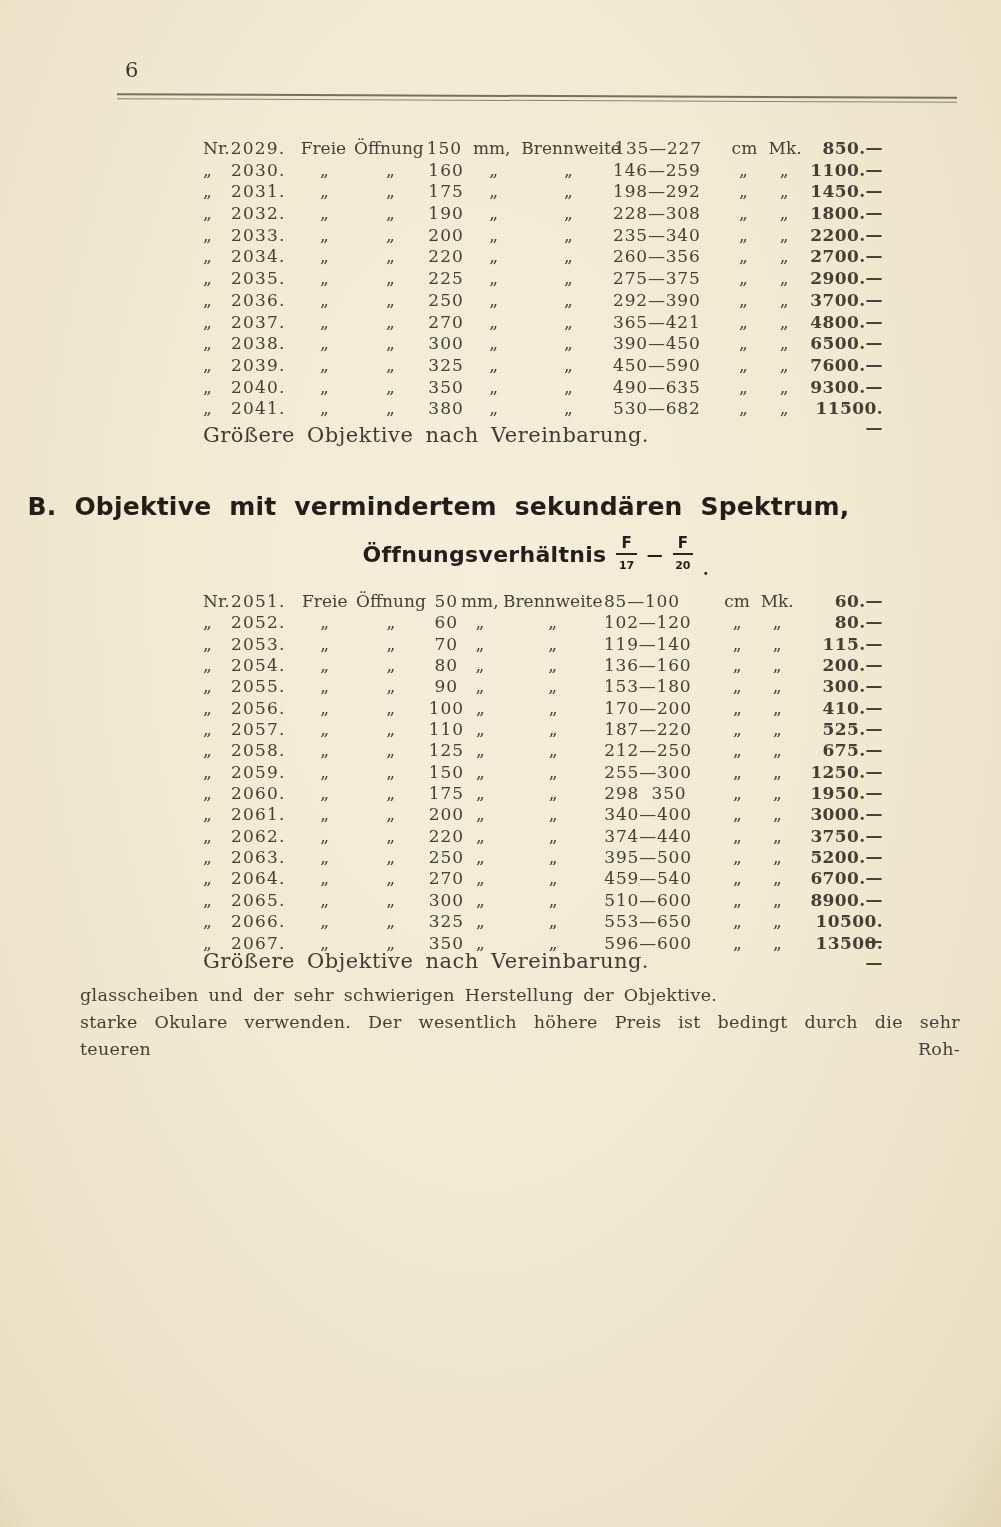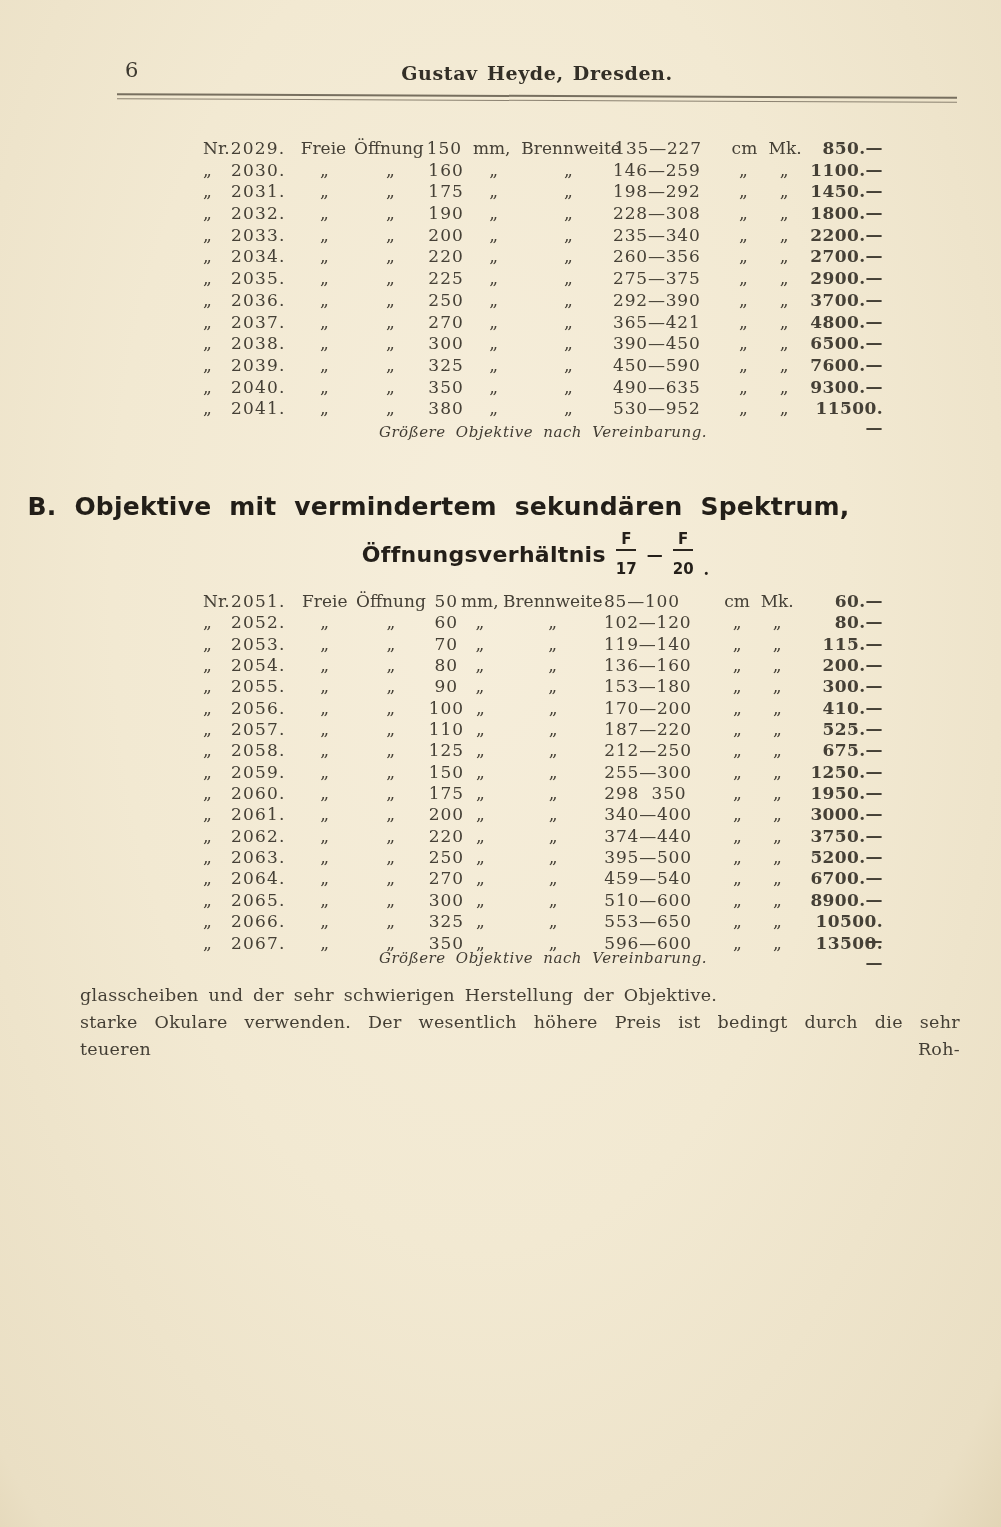--- a/index.html
+++ b/index.html
@@ -49,22 +49,22 @@
   .t2 .cell-val   { width:30px; }
   .t2 .cell-mm    { width:45px; }
   .t2 .cell-brenn { width:106px; }
   .t2 .cell-range { width:94px; }
   .t2 .cell-cm    { width:38px; }
   .t2 .cell-mk    { width:45px; }
   .t2 .cell-price { width:87px; }
   .ditto { font-size:15px; color:#4c463c; }
   
   .table-note {
-    position:absolute; left:203px; width:680px; text-align:center;
-    font-size:15px; letter-spacing:0.5px; word-spacing:5px; color:#413c33;font-style:italic;
+    position:absolute; left:203px; width:680px; 
+    font-size:21px; letter-spacing:0.5px; word-spacing:5px; color:#413c33;
   }
   .note-a { top:423px; }
   .note-b { top:949px; }
   
   .section-title {
     position:absolute; left:0; top:492px; width:877px; text-align:center;
     font-family:"DejaVu Sans", sans-serif; font-weight:bold;
     font-size:25px; letter-spacing:0.2px; word-spacing:9px; color:#221e18;
   }
   .ratio-line {
@@ -74,40 +74,39 @@
   }
   .ratio-label {
     font-family:"DejaVu Sans", sans-serif; font-weight:bold;
     font-size:22px; color:#241f19; letter-spacing:0.3px;
   }
   .frac {
     display:inline-flex; flex-direction:column; align-items:center;
     font-family:"DejaVu Sans", sans-serif; font-weight:bold; color:#241f19;
   }
   .frac .num { font-size:15px; line-height:17px; border-bottom:2px solid #2a251e; padding:0 5px 1px; }
-  .frac .den { font-size:15px; line-height:17px; padding-top:10px; }
+  .frac .den { font-size:11px; line-height:17px; padding-top:2px; }
   .ratio-dash { font-family:"DejaVu Sans", sans-serif; font-weight:bold; font-size:16px; color:#241f19; }
   .ratio-period { align-self:flex-end; font-weight:bold; font-size:16px; color:#241f19; }
   
   .body-par {
     position:absolute; left:80px; top:982px; width:880px;
     font-size:17.5px; line-height:27px; color:#443f35;
     letter-spacing:0.3px; word-spacing:4px;
   }
   .par-line { text-align:justify; text-align-last:justify; }
   .par-line.first { padding-left:86px; }
   .par-line.last { text-align:left; text-align-last:left; }
 </style>
 </head>
 <body>
 
 <div class="page">
 
   <span class="page-num">6</span>
-  <div class="running-head">Gustav Heyde, Dresden.</div>
   <div class="double-rule"></div>
 
   <div class="ptable t1">
   <div class="t-row">
     <span class="cell-nr ditto">Nr.</span>
     <span class="cell-number">2029.</span>
     <span class="cell-freie ditto">Freie</span>
     <span class="cell-oeff ditto">Öffnung</span>
     <span class="cell-val">150</span>
     <span class="cell-mm ditto">mm,</span>
@@ -273,21 +272,21 @@
   </div>
 
   <div class="t-row">
     <span class="cell-nr ditto">„</span>
     <span class="cell-number">2041.</span>
     <span class="cell-freie ditto">„</span>
     <span class="cell-oeff ditto">„</span>
     <span class="cell-val">380</span>
     <span class="cell-mm ditto">„</span>
     <span class="cell-brenn ditto">„</span>
-    <span class="cell-range">530—952</span>
+    <span class="cell-range">530—682</span>
     <span class="cell-cm ditto">„</span>
     <span class="cell-mk ditto">„</span>
     <span class="cell-price">11500.—</span>
   </div>
 </div>
 
   <div class="table-note note-a">Größere Objektive nach Vereinbarung.</div>
 
   <div class="section-title">B. Objektive mit vermindertem sekundären Spektrum,</div>
 

